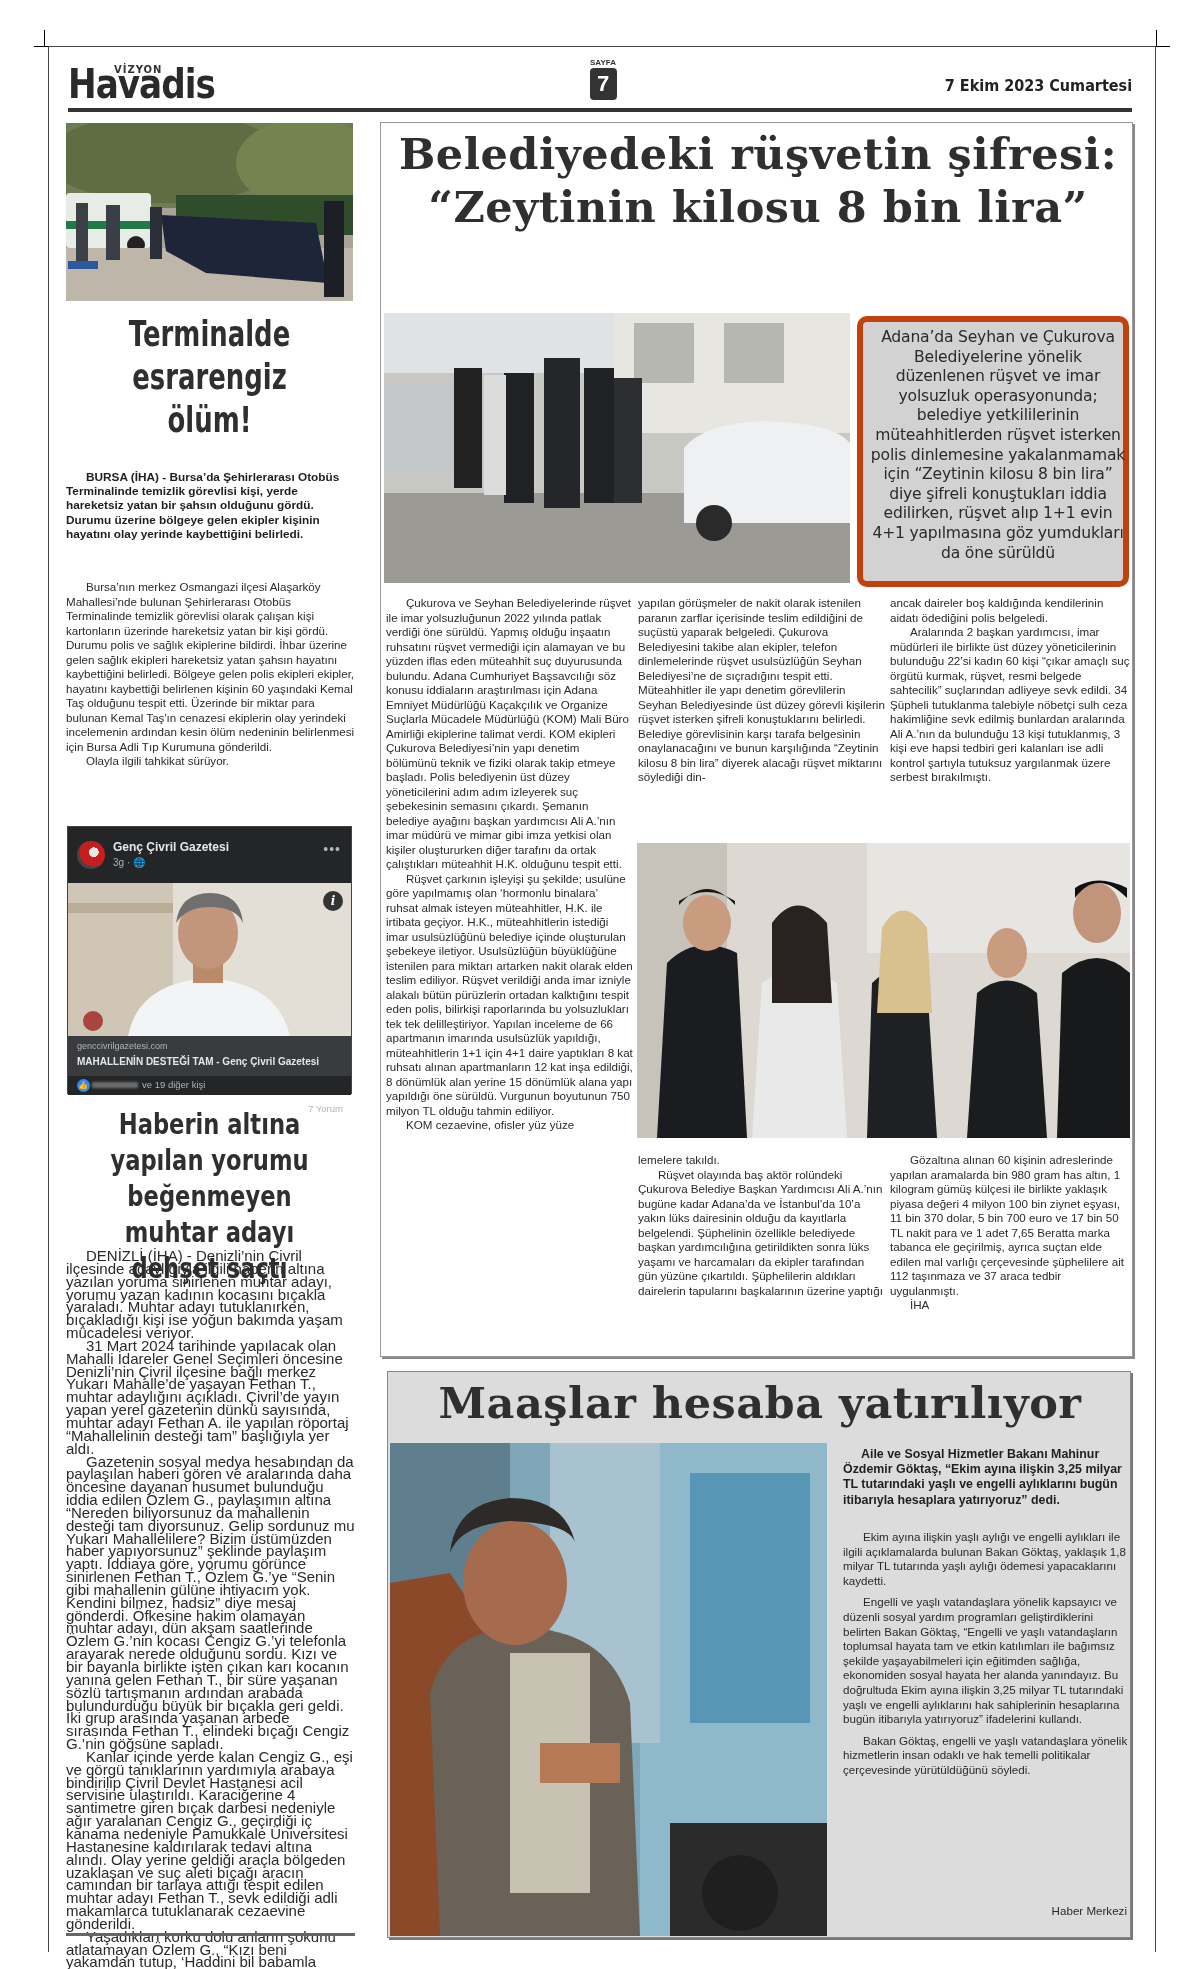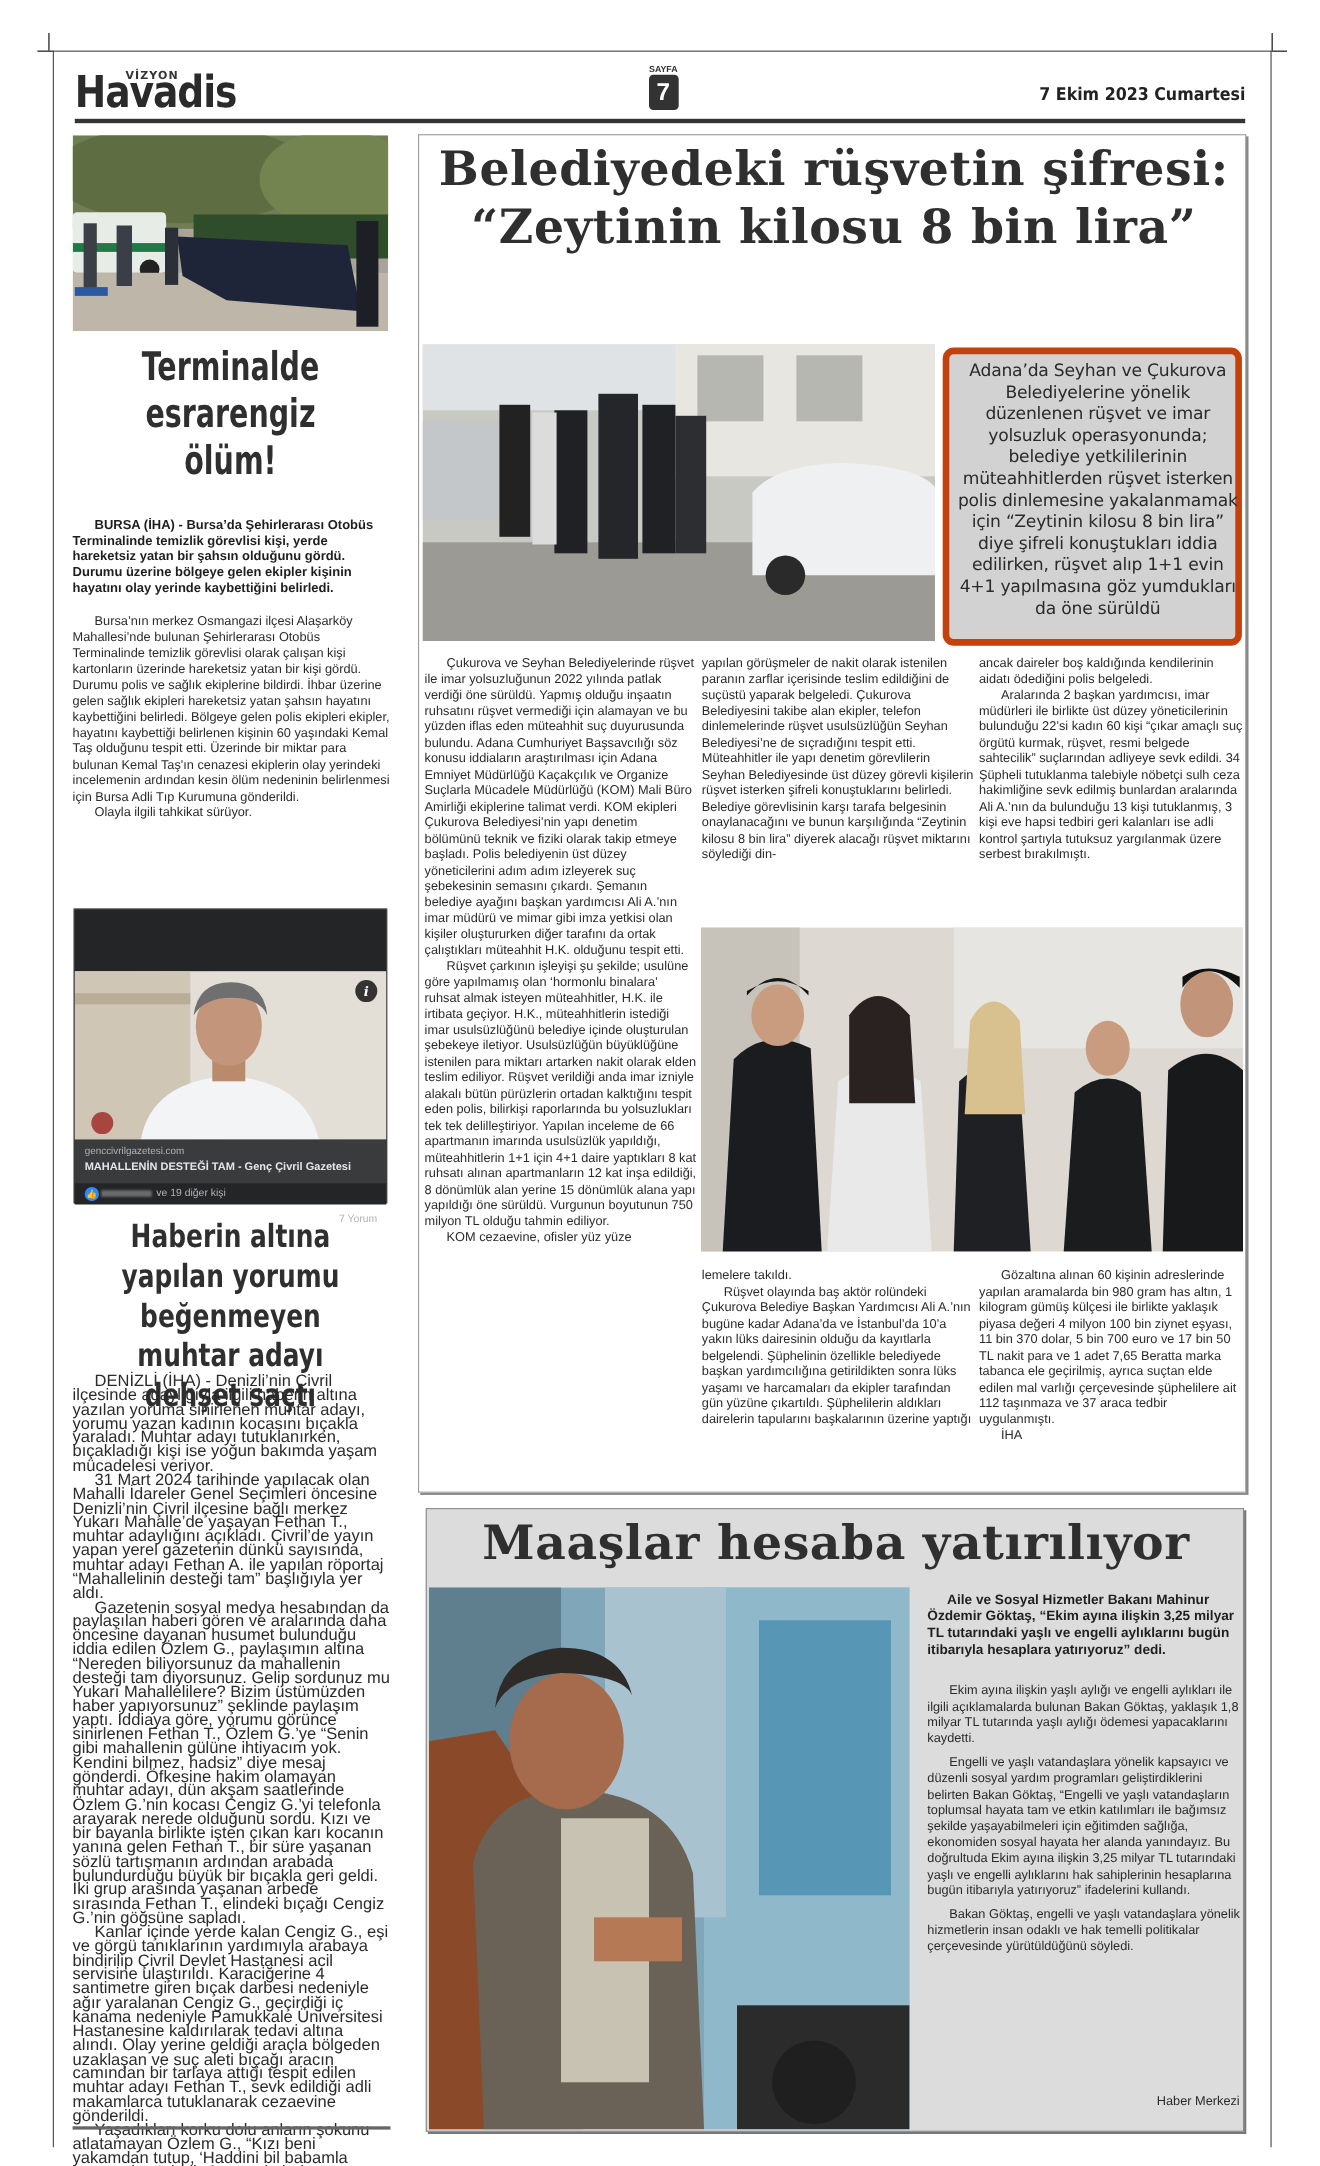--- a/index.html
+++ b/index.html
@@ -25,21 +25,21 @@
   .body-text { font-size: 11.6px; line-height: 14.5px; color: #2a2a2a; text-align: left; }
   .body-text p { text-indent: 20px; }
   .body-text p.noindent { text-indent: 0; }
   .condensed-head { font-family: "DejaVu Sans", sans-serif; font-weight: bold; color: #2f2f2f; text-align: center; transform-origin: center top; }
   .slab-head { font-family: "DejaVu Serif", serif; font-weight: bold; color: #2f2f2f; text-align: center; }
 
   
   .left-photo { left: 66px; top: 123px; width: 287px; height: 178px; }
   .left-head1 { position: absolute; left: 66px; top: 312px; width: 287px; font-size: 36px; line-height: 43px; transform: scaleX(0.72); }
   .left-lede { position: absolute; left: 66px; top: 470px; width: 289px; font-size: 11.8px; line-height: 14.2px; font-weight: bold; color: #1e1e1e; text-indent: 20px; }
-  .left-body1 { position: absolute; left: 66px; top: 558px; width: 289px; }
+  .left-body1 { position: absolute; left: 66px; top: 580px; width: 289px; }
 
   .fb-card { position: absolute; left: 67px; top: 826px; width: 285px; height: 268px; background: #242526; border: 1px solid #444; }
   .fb-header { position: absolute; left: 0; top: 0; width: 100%; height: 56px; background: #242526; }
   .fb-avatar { position: absolute; left: 9px; top: 14px; width: 28px; height: 28px; border-radius: 50%; background: radial-gradient(circle at 60% 40%, #e6e6e6 0 20%, #c61e1e 21% 60%, #444 61%); }
   .fb-name { position: absolute; left: 45px; top: 13px; font-size: 12px; font-weight: bold; color: #e4e6eb; }
   .fb-time { position: absolute; left: 45px; top: 30px; font-size: 10px; color: #b0b3b8; }
   .fb-more { position: absolute; right: 10px; top: 14px; font-size: 14px; color: #b0b3b8; letter-spacing: 1px; }
   .fb-image { position: absolute; left: 0; top: 56px; width: 100%; height: 153px; background: linear-gradient(90deg, #d9d2c6 0%, #e7e2da 40%, #eeeae6 70%, #dedad4 100%); overflow: hidden; }
   .fb-info { position: absolute; right: 8px; top: 8px; width: 20px; height: 20px; border-radius: 50%; background: #333; color: #fff; font-size: 12px; font-weight: bold; font-style: italic; text-align: center; line-height: 20px; font-family: "DejaVu Serif", serif; }
   .fb-link { position: absolute; left: 0; top: 209px; width: 100%; height: 40px; background: #3a3b3c; }
@@ -119,20 +119,26 @@
   </svg>
 </div>
 <h1 class="condensed-head left-head1">Terminalde esrarengiz ölüm!</h1>
 <p class="left-lede">BURSA (İHA) - Bursa’da Şehirlerarası Otobüs Terminalinde temizlik görevlisi kişi, yerde hareketsiz yatan bir şahsın olduğunu gördü. Durumu üzerine bölgeye gelen ekipler kişinin hayatını olay yerinde kaybettiğini belirledi.</p>
 <div class="body-text left-body1">
   <p>Bursa’nın merkez Osmangazi ilçesi Alaşarköy Mahallesi’nde bulunan Şehirlerarası Otobüs Terminalinde temizlik görevlisi olarak çalışan kişi kartonların üzerinde hareketsiz yatan bir kişi gördü. Durumu polis ve sağlık ekiplerine bildirdi. İhbar üzerine gelen sağlık ekipleri hareketsiz yatan şahsın hayatını kaybettiğini belirledi. Bölgeye gelen polis ekipleri ekipler, hayatını kaybettiği belirlenen kişinin 60 yaşındaki Kemal Taş olduğunu tespit etti. Üzerinde bir miktar para bulunan Kemal Taş'ın cenazesi ekiplerin olay yerindeki incelemenin ardından kesin ölüm nedeninin belirlenmesi için Bursa Adli Tıp Kurumuna gönderildi.</p>
   <p>Olayla ilgili tahkikat sürüyor.</p>
 </div>
 
 <div class="fb-card">
+  <div class="fb-header">
+    <div class="fb-avatar"></div>
+    <div class="fb-name">Genç Çivril Gazetesi</div>
+    <div class="fb-time">3g · 🌐</div>
+    <div class="fb-more">•••</div>
+  </div>
   <div class="fb-image">
     <svg width="285" height="153" viewBox="0 0 285 153">
       <rect width="285" height="153" fill="#e3ded6"></rect>
       <rect x="0" y="0" width="105" height="153" fill="#cfc6b6"></rect>
       <rect x="0" y="20" width="105" height="10" fill="#b9ad97"></rect>
       <circle cx="25" cy="138" r="10" fill="#a8453f"></circle>
       <path d="M60 153 Q70 100 140 95 Q210 100 222 153 Z" fill="#f3f4f6"></path>
       <rect x="125" y="72" width="30" height="28" fill="#b98a6c"></rect>
       <ellipse cx="140" cy="50" rx="30" ry="36" fill="#c3957a"></ellipse>
       <path d="M108 40 Q112 10 142 10 Q172 10 175 40 Q168 24 142 24 Q118 24 108 40 Z" fill="#6f6f6f"></path>

